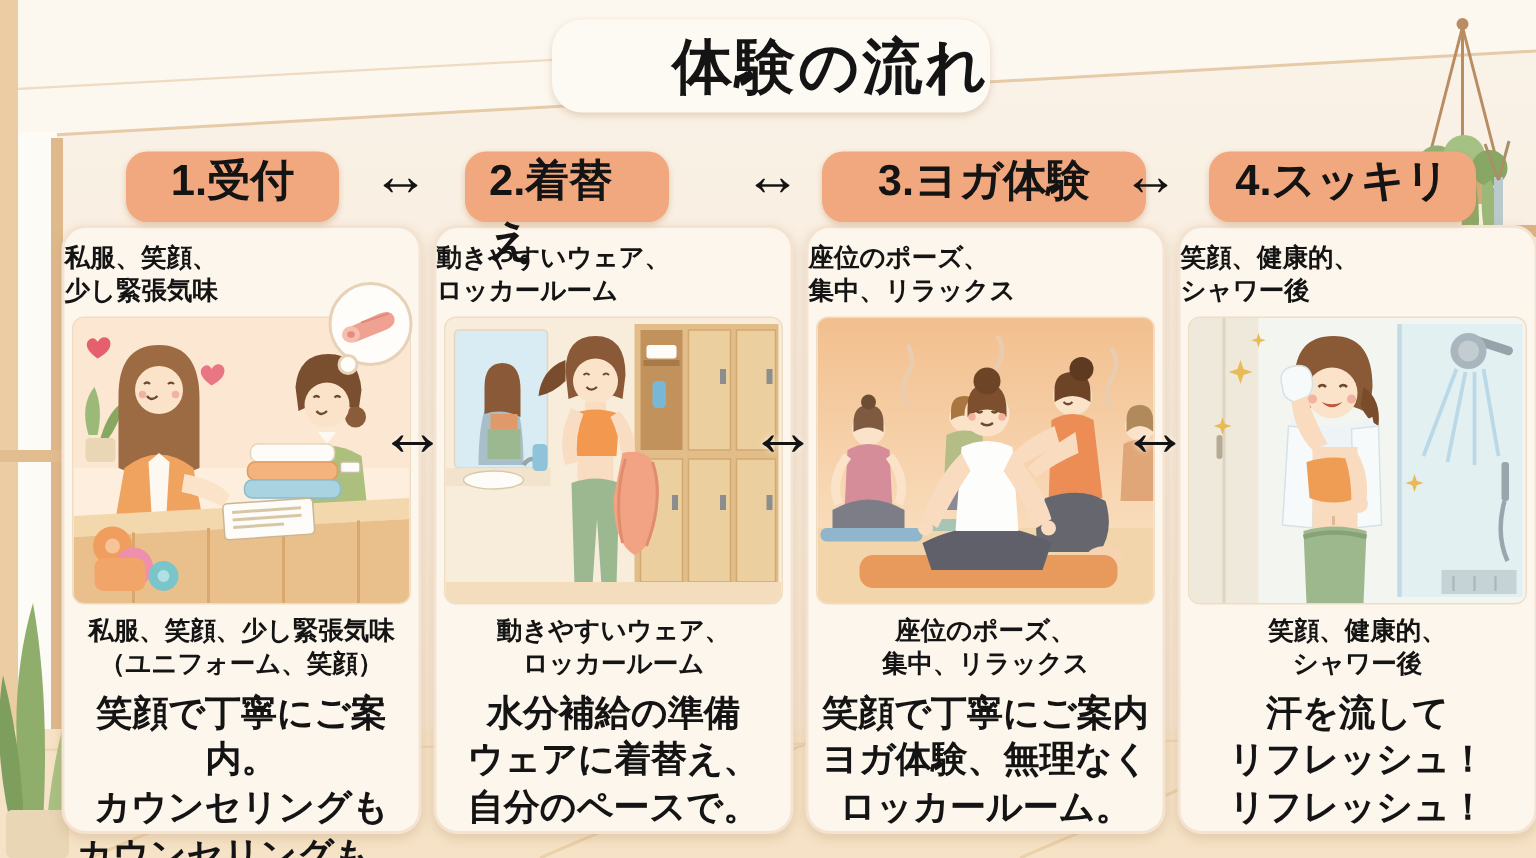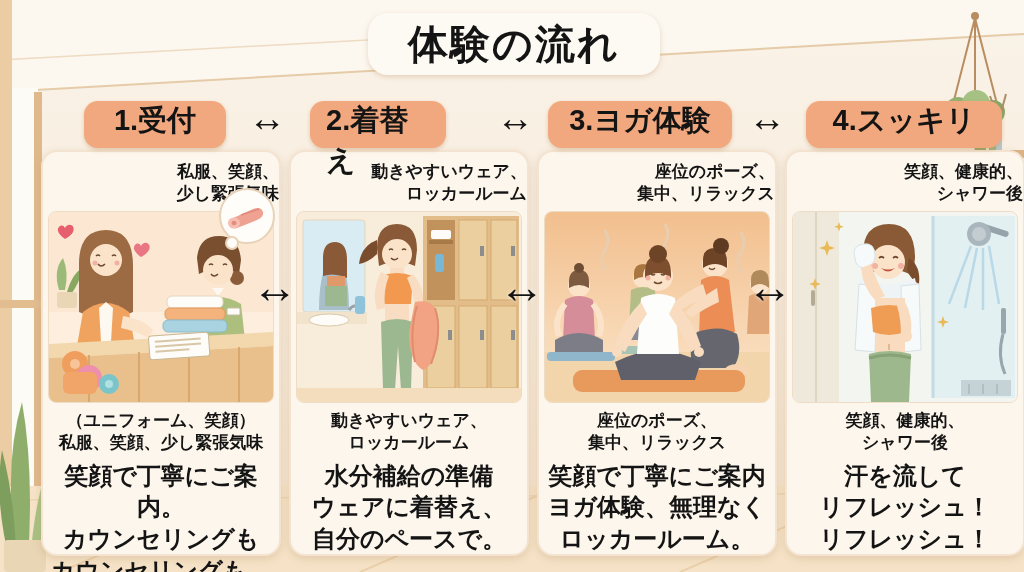--- a/index.html
+++ b/index.html
@@ -6,50 +6,50 @@
   body{
     width:1024px;height:572px;position:relative;overflow:hidden;
     font-family:"Liberation Sans","DejaVu Sans",sans-serif;
     background:linear-gradient(180deg,#faf3e9 0%,#f8ecdc 55%,#f5e2c9 100%);
     color:#141414;
   }
   .room-bg{position:absolute;inset:0;z-index:0;}
   .title-box{
     position:absolute;left:368px;top:13px;width:292px;height:62px;z-index:4;
     background:#fdf9f3;border-radius:20px;box-shadow:0 2px 5px rgba(190,150,110,.35);
-    display:flex;align-items:center;justify-content:center;
+    display:flex;align-items:center;justify-content:flex-end;
     font-size:40px;font-weight:700;letter-spacing:2px;
   }
   .badge{
     position:absolute;top:101px;height:47px;z-index:4;
     background:#f2a87e;border-radius:14px;box-shadow:0 2px 4px rgba(190,140,90,.4);
     display:flex;align-items:flex-start;justify-content:center;
     font-size:29px;font-weight:700;padding:0 16px;box-sizing:border-box;
   }
   .b1{left:84px;width:142px}
   .b2{left:310px;width:136px}
-  .b3{left:548px;width:184px}
-  .b4{left:806px;width:196px}
+  .b3{left:548px;width:216px}
+  .b4{left:806px;width:178px}
   .head-arrow{
     position:absolute;top:96px;z-index:4;font-size:38px;font-weight:700;line-height:1.2;
   }
   .ha1{left:248px}.ha2{left:496px}.ha3{left:748px}
   .mid-arrow{
     position:absolute;top:262px;z-index:6;font-size:46px;font-weight:700;line-height:1.1;
     text-shadow:0 0 4px rgba(253,246,236,.9);
   }
   .ma1{left:252px}.ma2{left:499px}.ma3{left:747px}
   .panel{
     position:absolute;top:150px;width:240px;height:406px;z-index:2;
     background:#fdf6ec;border:2px solid #f3e3d0;border-radius:16px;box-sizing:border-box;
     box-shadow:0 3px 8px rgba(185,145,105,.30);
   }
   .p1{left:41px}.p2{left:289px}.p3{left:537px}.p4{left:785px}
   .subtitle{
-    margin-top:9px;text-align:right;font-weight:700;font-size:17px;line-height:1.28;padding-left:28px;
+    margin-top:9px;text-align:left;font-weight:700;font-size:17px;line-height:1.28;
   }
   .illus{
     margin:6px auto 0;width:224px;height:190px;border-radius:8px;overflow:hidden;
     border:1px solid #efdcc4;background:#fdeedd;
   }
   .illus svg{display:block;}
   .caption{
     margin-top:7px;text-align:center;font-weight:700;font-size:17px;line-height:1.3;
   }
   .desc{
@@ -201,22 +201,22 @@
       <circle cx="26" cy="152" r="13" fill="#f09e5e"></circle>
         <circle cx="26" cy="152" r="5" fill="#f7c398"></circle>
       <circle cx="40" cy="166" r="13" fill="#ee8fae"></circle>
         <circle cx="40" cy="166" r="5" fill="#f7bdd0"></circle>
       <circle cx="60" cy="172" r="10" fill="#7ac5c9"></circle>
         <circle cx="60" cy="172" r="4" fill="#b2e0e2"></circle>
       <rect x="14" y="160" width="34" height="22" rx="6" fill="#f2a568"></rect>
     </svg>
   </div>
   <div class="caption">
+    <div>私服、笑顔、少し緊張気味</div>
     <div>（ユニフォーム、笑顔）</div>
-    <div>私服、笑顔、少し緊張気味</div>
   </div>
   <div class="desc">
     <div>笑顔で丁寧にご案内。</div>
     <div>カウンセリングも</div>
     <div>カウンセリングも。</div>
   </div>
 </div>
 
 <div class="panel p2">
   <div class="subtitle">

